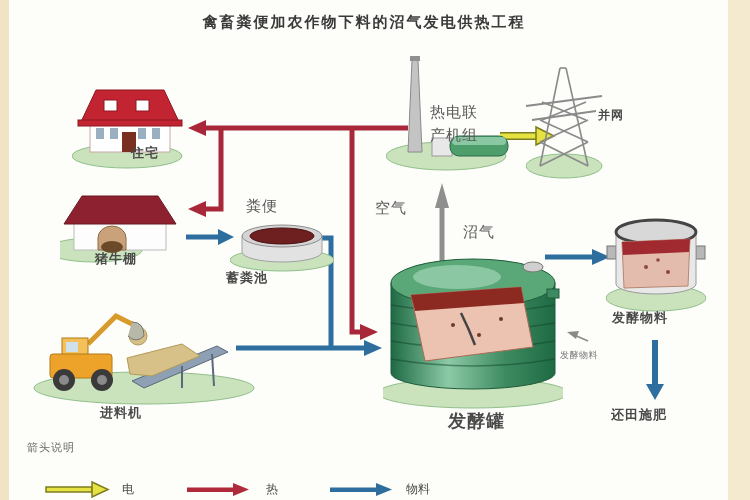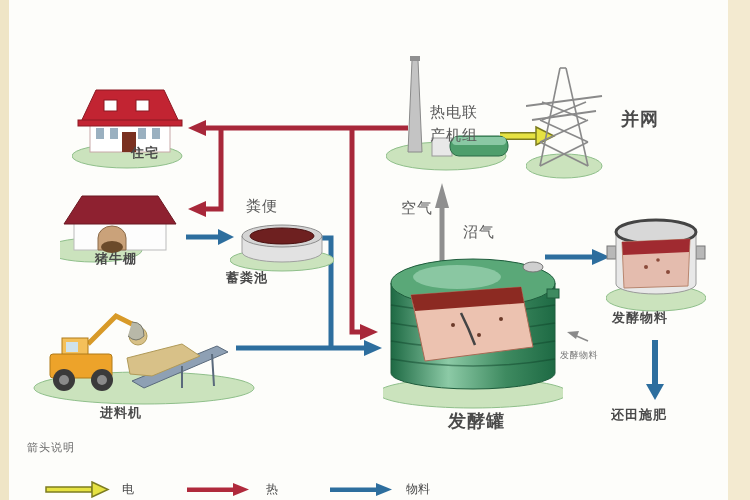--- a/index.html
+++ b/index.html
@@ -21,20 +21,21 @@
   .legend-label{position:absolute;font-size:12px;color:#4a4a4a;}
 </style>
 </head>
 <body>
 
 <div class="stage">
 
   <div class="strip strip-left"></div>
   <div class="strip strip-right"></div>
 
+  <div class="title">禽畜粪便加农作物下料的沼气发电供热工程</div>
 
   <svg width="750" height="500" style="position:absolute;left:0;top:0;" viewBox="0 0 750 500">
 
     <g>
       <path d="M408 128 H206" stroke="#a8283a" stroke-width="5" fill="none"></path>
       <polygon points="206,120 188,128 206,136" fill="#a8283a"></polygon>
     </g>
     <g>
       <path d="M221 126 V209 H206" stroke="#a8283a" stroke-width="5" fill="none"></path>
       <polygon points="206,201 188,209 206,217" fill="#a8283a"></polygon>
@@ -168,23 +169,23 @@
           <path d="M62 108 L14 84"></path>
         <path d="M14 84 L62 62"></path>
           <path d="M62 84 L14 62"></path>
         <path d="M16 62 L60 44"></path>
           <path d="M60 62 L16 44"></path>
         <path d="M0 48 L76 38" stroke-width="2.2"></path>
         <path d="M6 62 L70 53" stroke-width="2.2"></path>
       </g>
     </svg>
   </div>
-  <div class="lbl" style="left:621px;top:107px;font-size:18px;">并网</div>
-
-  <div class="lbl-sm" style="left:401px;top:199px;">空气</div>
+  <div class="lbl" style="left:598px;top:107px;font-size:12px;">并网</div>
+
+  <div class="lbl-sm" style="left:375px;top:199px;">空气</div>
   <div class="lbl-sm" style="left:463px;top:223px;">沼气</div>
 
   <div class="node" style="left:383px;top:245px;">
     <svg width="180" height="165" viewBox="0 0 180 165">
       <defs>
         <linearGradient id="gGreen" x1="0" y1="0" x2="1" y2="0">
           <stop offset="0" stop-color="#1e6a44"></stop>
             <stop offset="0.35" stop-color="#8ccaa6"></stop>
           <stop offset="0.7" stop-color="#3e8a60"></stop>
             <stop offset="1" stop-color="#1e6a44"></stop>

